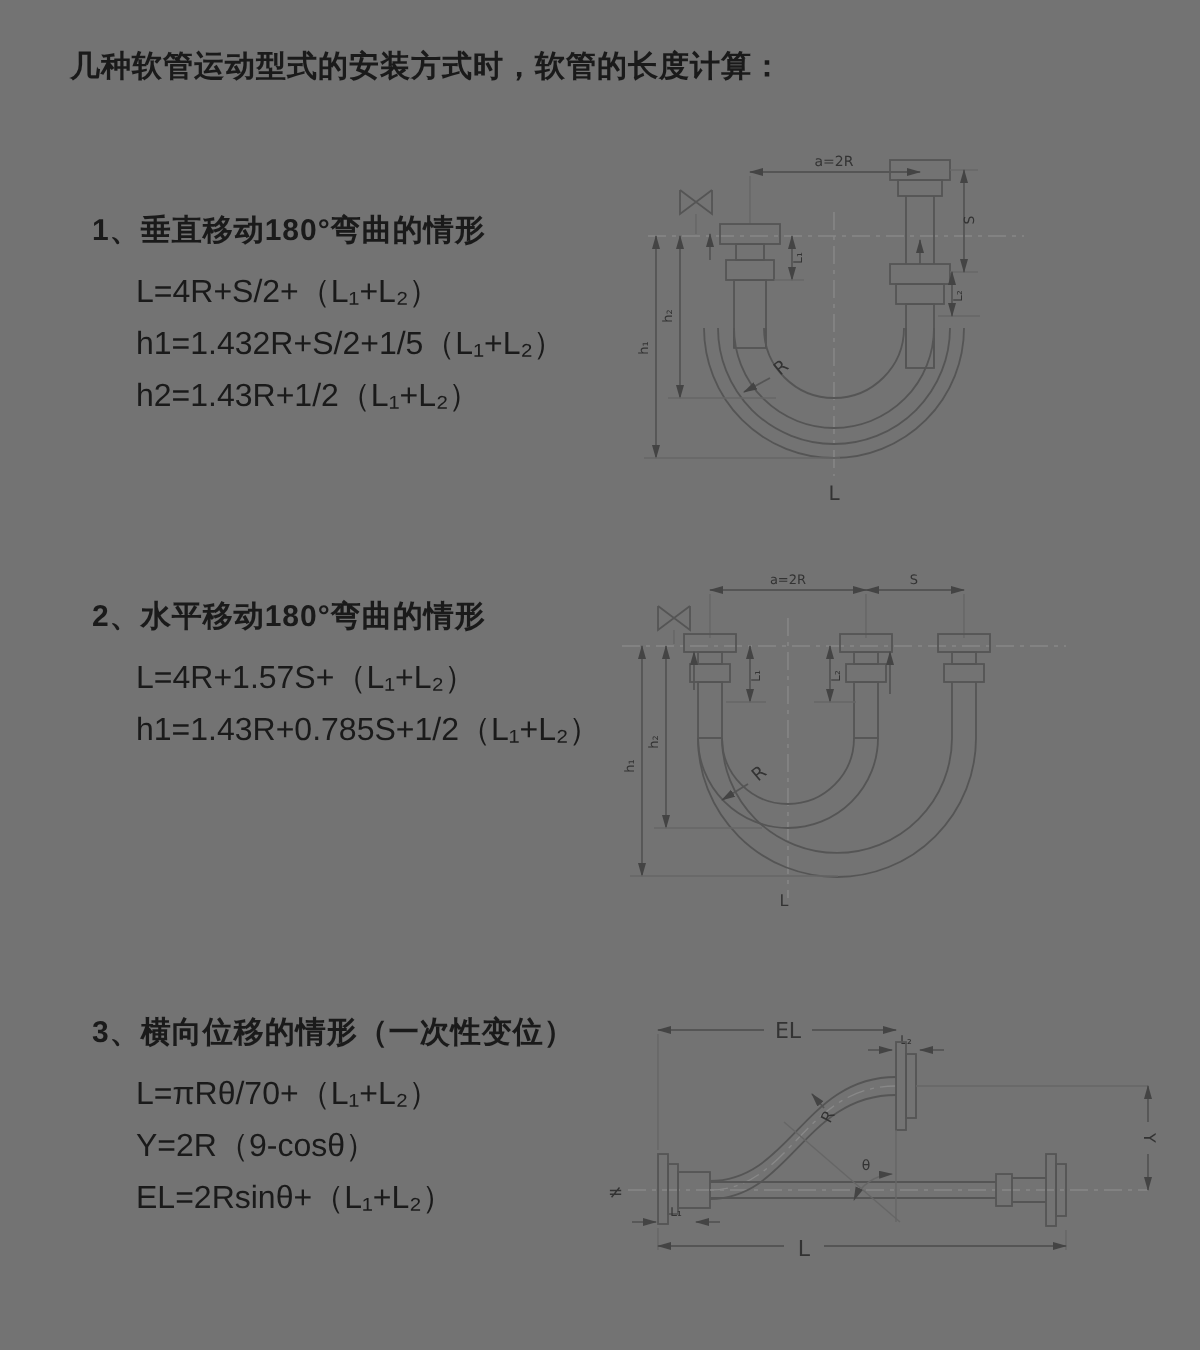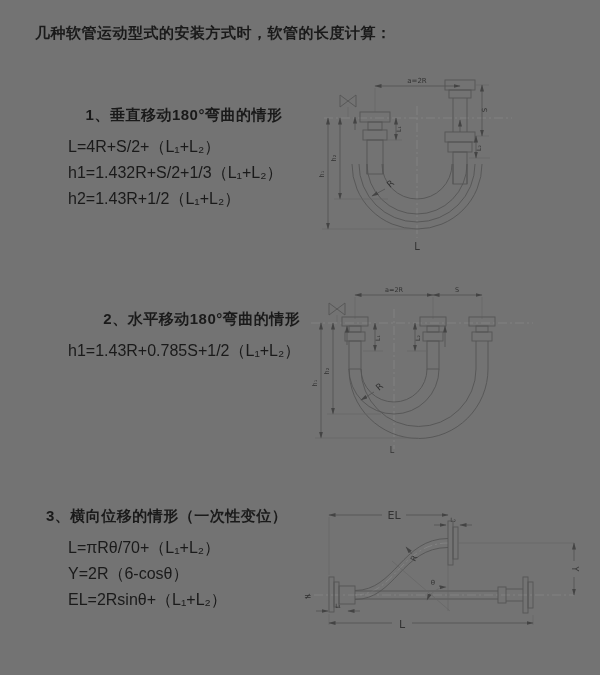--- a/index.html
+++ b/index.html
@@ -6,53 +6,54 @@
   .page{
     position:relative;width:600px;height:675px;background:#737373;
     font-family:"Liberation Sans","DejaVu Sans",sans-serif;color:#1a1a1a;
     overflow:hidden;margin:0;
   }
   .title{
     position:absolute;left:35px;top:24px;font-size:15px;font-weight:bold;
     letter-spacing:0.5px;white-space:nowrap;
   }
   .sec{position:absolute;left:46px;white-space:nowrap;}
-  .sec-heading{font-size:15px;font-weight:bold;margin-bottom:9px;letter-spacing:0.5px;text-align:right;}
+  .sec-heading{font-size:15px;font-weight:bold;margin-bottom:9px;letter-spacing:0.5px;}
   .formula{font-size:16px;font-weight:400;margin-left:22px;height:26px;line-height:26px;}
   .diag{position:absolute;}
   .diag line,.diag path,.diag rect,.diag polyline{stroke:#555;stroke-width:0.9;fill:none;}
   .diag .thin{stroke-width:0.7;stroke:#666;}
   .diag .cl{stroke:#888;stroke-width:0.7;stroke-dasharray:9 3 2 3;}
   .diag .braid{stroke:#555;stroke-width:0.9;}
   .diag text{fill:#333;stroke:none;font-family:"DejaVu Sans","Liberation Sans",sans-serif;}
   .diag .arrhead{fill:#444;stroke:none;}
 </style>
 </head>
 <body>
 
 <div class="page">
 
   <div class="title">几种软管运动型式的安装方式时，软管的长度计算：</div>
 
   <div class="sec" style="top:106px">
     <div class="sec-heading">1、垂直移动180°弯曲的情形</div>
     <div class="formula">L=4R+S/2+（L₁+L₂）</div>
-    <div class="formula">h1=1.432R+S/2+1/3（L₁+L₂）</div>
+    <div class="formula">h1=1.432R+S/2+1/5（L₁+L₂）</div>
     <div class="formula">h2=1.43R+1/2（L₁+L₂）</div>
   </div>
 
-  <div class="sec" style="top:310px">
+  <div class="sec" style="top:299px">
     <div class="sec-heading">2、水平移动180°弯曲的情形</div>
+    <div class="formula">L=4R+1.57S+（L₁+L₂）</div>
     <div class="formula">h1=1.43R+0.785S+1/2（L₁+L₂）</div>
   </div>
 
   <div class="sec" style="top:507px">
     <div class="sec-heading">3、横向位移的情形（一次性变位）</div>
     <div class="formula">L=πRθ/70+（L₁+L₂）</div>
-    <div class="formula">Y=2R（6-cosθ）</div>
+    <div class="formula">Y=2R（9-cosθ）</div>
     <div class="formula">EL=2Rsinθ+（L₁+L₂）</div>
   </div>
 
   <svg class="diag" style="left:306px;top:66px" width="282" height="196" viewBox="0 0 282 196">
     <defs>
       <marker id="arr1" markerWidth="8" markerHeight="6" refX="6.5" refY="2" orient="auto-start-reverse" markerUnits="userSpaceOnUse">
         <path class="arrhead" d="M0,0 L7,2 L0,4 Z"></path>
       </marker>
       <pattern id="hatch1" width="4" height="4" patternUnits="userSpaceOnUse">
         <path d="M0,0 L4,4 M4,0 L0,4" stroke="#777" stroke-width="0.6"></path>

